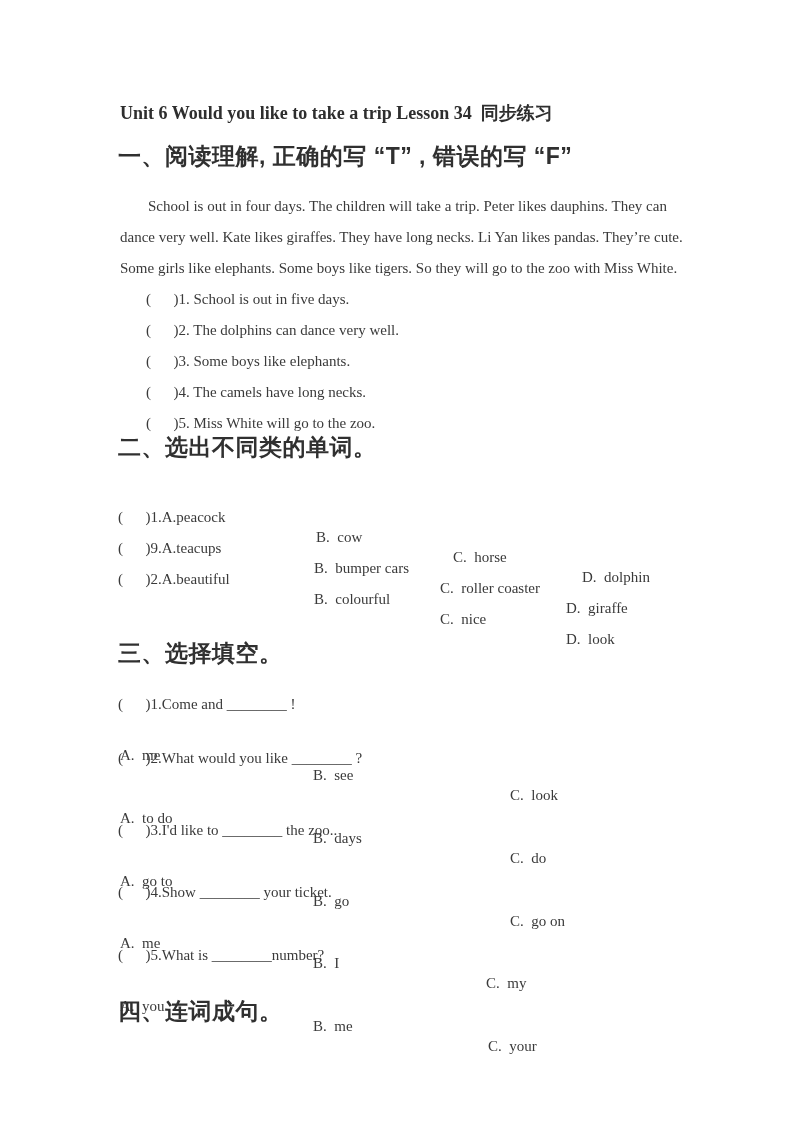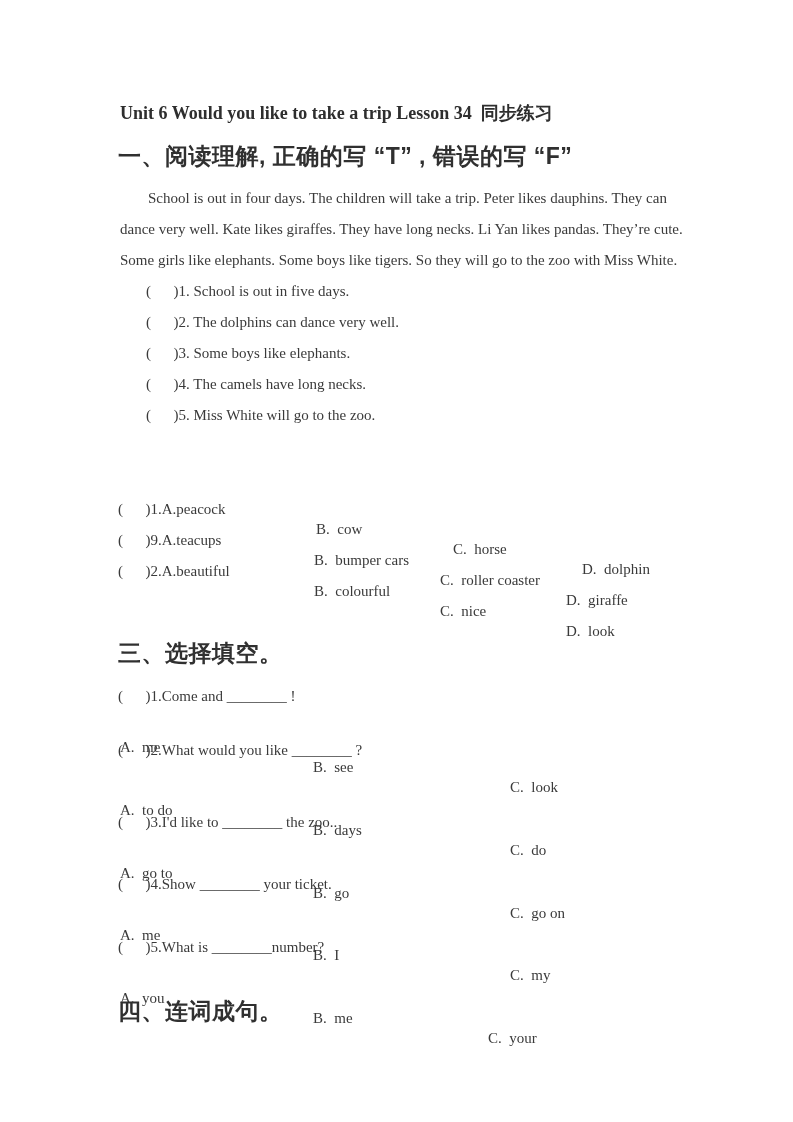--- a/index.html
+++ b/index.html
@@ -24,41 +24,42 @@
     font-size:18px;
     color:#2e2e2e;
   }
   .heading{
     font-family:"Liberation Sans","DejaVu Sans",sans-serif;
     font-weight:bold;
     font-size:23px;
     color:#303030;
     letter-spacing:0.5px;
   }
-  .body-text{color:#3a3a3a;}
+  .body-text{color:#3a3a3a;margin-top:8px;}
 </style>
 </head>
 <body>
 
 <div class="page">
 
   <div class="line title" style="top:103px;left:120px;width:660px">Unit 6 Would you like to take a trip Lesson 34  同步练习</div>
 
   <div class="line heading" style="top:146px;left:118px;width:660px">一、阅读理解, 正确的写 “T” , 错误的写 “F”</div>
 
   <div class="line body-text" style="top:188px;left:148px;width:630px">School is out in four days. The children will take a trip. Peter likes dauphins. They can</div>
   <div class="line body-text" style="top:219px;left:120px;width:660px">dance very well. Kate likes giraffes. They have long necks. Li Yan likes pandas. They’re cute.</div>
   <div class="line body-text" style="top:250px;left:120px;width:660px">Some girls like elephants. Some boys like tigers. So they will go to the zoo with Miss White.</div>
 
   <div class="line body-text" style="top:281px;left:146px;width:630px">(      )1. School is out in five days.</div>
   <div class="line body-text" style="top:312px;left:146px;width:630px">(      )2. The dolphins can dance very well.</div>
   <div class="line body-text" style="top:343px;left:146px;width:630px">(      )3. Some boys like elephants.</div>
   <div class="line body-text" style="top:374px;left:146px;width:630px">(      )4. The camels have long necks.</div>
   <div class="line body-text" style="top:405px;left:146px;width:630px">(      )5. Miss White will go to the zoo.</div>
 
+  <div class="line heading" style="top:437px;left:118px;width:660px">二、选出不同类的单词。</div>
 
   <div class="line body-text" style="top:479px">
     <span class="abs" style="left:118px">(      )1.A.peacock</span>
     <span class="abs" style="left:316px">B.  cow</span>
     <span class="abs" style="left:453px">C.  horse</span>
     <span class="abs" style="left:582px">D.  dolphin</span>
   </div>
   <div class="line body-text" style="top:510px">
     <span class="abs" style="left:118px">(      )9.A.teacups</span>
     <span class="abs" style="left:314px">B.  bumper cars</span>
@@ -92,21 +93,21 @@
   <div class="line body-text" style="top:843px">
     <span class="abs" style="left:120px">A.  go to</span>
     <span class="abs" style="left:313px">B.  go</span>
     <span class="abs" style="left:510px">C.  go on</span>
   </div>
 
   <div class="line body-text" style="top:874px;left:118px;width:660px">(      )4.Show ________ your ticket.</div>
   <div class="line body-text" style="top:905px">
     <span class="abs" style="left:120px">A.  me</span>
     <span class="abs" style="left:313px">B.  I</span>
-    <span class="abs" style="left:510px">C.  my</span>
+    <span class="abs" style="left:486px">C.  my</span>
   </div>
 
   <div class="line body-text" style="top:937px;left:118px;width:660px">(      )5.What is ________number?</div>
   <div class="line body-text" style="top:968px">
     <span class="abs" style="left:120px">A.  you</span>
     <span class="abs" style="left:313px">B.  me</span>
     <span class="abs" style="left:488px">C.  your</span>
   </div>
 
   <div class="line heading" style="top:1001px;left:118px;width:660px">四、连词成句。</div>

